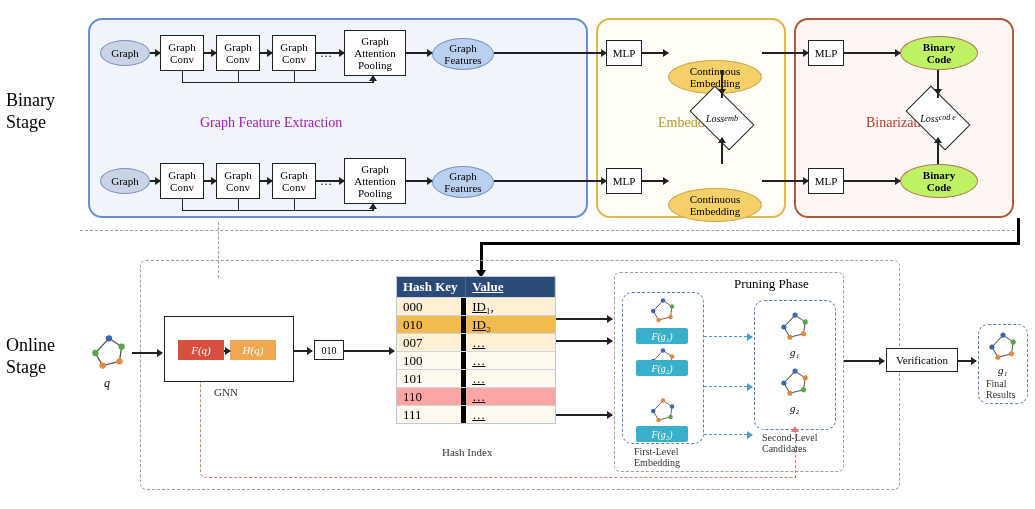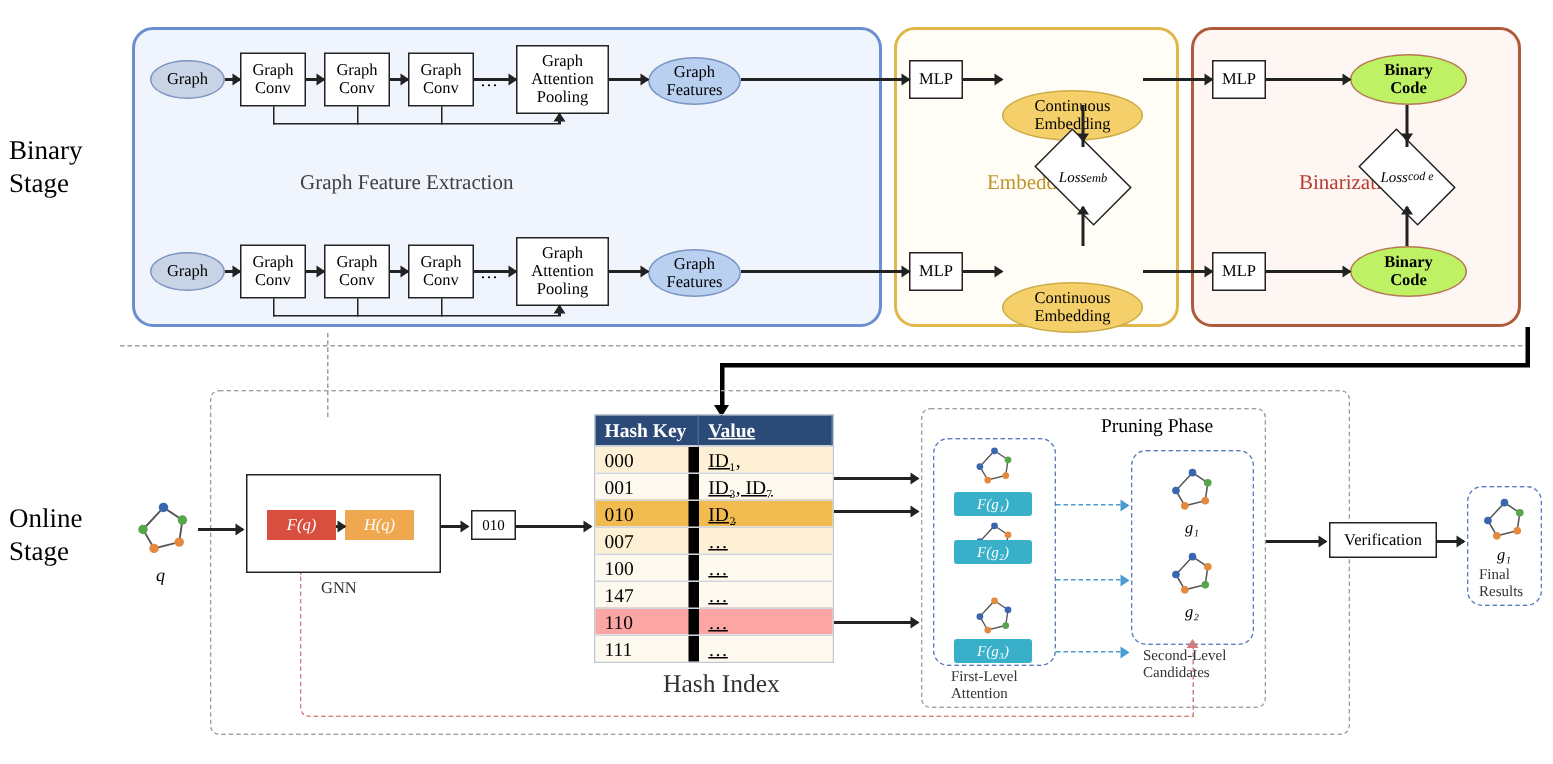--- a/index.html
+++ b/index.html
@@ -15,41 +15,41 @@
 .oval { position: absolute; border: 1px solid #7a94c2; border-radius: 50%; display: flex; align-items: center; justify-content: center; font-size: 11px; text-align: center; line-height: 1.1; padding: 2px 4px; }
 .oval-blue-grey { background: #c9d3e6; }
 .oval-blue-feat { background: #b9d0f0; }
 .oval-yellow { background: #f5d06a; border-color: #caa942; margin-top: 24px; }
 .oval-orange { background: #bef264; border-color: #b77750; font-weight: bold; }
 .box { position: absolute; border: 1px solid #222; background: #fff; display: flex; align-items: center; justify-content: center; font-size: 11px; text-align: center; line-height: 1.1; padding: 2px; }
 .diamond { position: absolute; width: 56px; height: 36px; }
 .diamond .shape { position: absolute; inset: 0; transform: rotate(45deg); border: 1px solid #222; background: #fff; }
 .diamond .lbl { position: absolute; inset: 0; display: flex; align-items: center; justify-content: center; font-style: italic; font-size: 10px; }
 .lbl-text { position: absolute; font-size: 14px; }
-.lbl-blue { color: #404040; }
+.lbl-blue { color: #a21caf; }
 .lbl-gold { color: #bf9530; }
 .lbl-red { color: #b53b2e; }
 .lbl-black { color: #000; }
 .gnn-box { position:absolute; border:1px solid #222; background:#fff; }
 .gnn-inner-red { position:absolute; background:#d94f3f; color:#fff; font-style:italic; font-size:11px; display:flex;align-items:center;justify-content:center;}
 .gnn-inner-orange { position:absolute; background:#f0a850; color:#fff; font-style:italic; font-size:11px; display:flex;align-items:center;justify-content:center;}
 .gnn-caption { position:absolute; font-size:11px; color:#333; }
 .hash-table { position:absolute; border:1px solid #c0c7d1; font-size:13px; }
 .hash-table .row { display:flex; height:18px; }
 .hash-table .row.header { background:#2b4a78; color:#fff; font-weight:bold; height:20px;}
 .hash-table .row.header .cell { border-right:1px solid #4a6a98; }
 .hash-table .cell { display:flex; align-items:center; padding:0 6px; }
-.hash-table .cell.key { width:70px; border-right:7px solid #000000; }
+.hash-table .cell.key { width:70px; border-right:5px solid #000000; }
 .hash-table .cell.val { width:90px;text-decoration:underline; }
 .hash-table .row.body { border-top:1px solid #d0d6de; }
 .shade0 { background:#fef9ee; }
 .shade1 { background:#fdf0d5; }
 .shade2 { background:#fca5a5; }
 .shade-strong { background:#f2bb50; }
-.hash-caption { position:absolute; font-size:17px; color:#333; }
+.hash-caption { position:absolute; font-size:11px; color:#333; }
 .candidates { position:absolute; border:1.5px dashed #5b7cc0; border-radius:10px; background:#fff; }
 .fg-item { position:absolute; background:#38b0c9; color:#fff; font-style:italic; font-size:10px; display:flex;align-items:center;justify-content:center; border-radius:2px;}
 .glyph { position:absolute; }
 .glyph svg { width:100%; height:100%; }
 .cand-caption { position:absolute; font-size:10px; color:#333; text-align:left; line-height:1.1;}
 .arrow { position:absolute; background:#222; height:1.5px; }
 .arrow::after { content:""; position:absolute; right:-1px; top:-3px; border-left:6px solid #222; border-top:4px solid transparent; border-bottom:4px solid transparent; }
 .arrow.vert { width:1.5px; height:auto; }
 .arrow.vert::after { right:-3px; top:auto; bottom:-1px; border-left:4px solid transparent; border-right:4px solid transparent; border-top:6px solid #222; }
 .arrow.up::after { right:-3px; top:-1px; bottom:auto; border-left:4px solid transparent; border-right:4px solid transparent; border-bottom:6px solid #222; border-top:none;}
@@ -211,38 +211,34 @@
 <div class="hash-table" style="left:396px; top:276px; width:160px;">
   <div class="row header">
     <div class="cell key">Hash Key</div>
     <div class="cell val">Value</div>
   </div>
   <div id="hash-rows">
       <div class="row body shade1">
         <div class="cell key">000</div>
         <div class="cell val">ID₁,</div>
       </div>
-      <div class="row body shade0">
-        <div class="cell key">001</div>
-        <div class="cell val">ID₃, ID₇</div>
-      </div>
       <div class="row body shade-strong">
         <div class="cell key">010</div>
         <div class="cell val">ID₂</div>
       </div>
       <div class="row body shade1">
         <div class="cell key">007</div>
         <div class="cell val">…</div>
       </div>
       <div class="row body shade0">
         <div class="cell key">100</div>
         <div class="cell val">…</div>
       </div>
       <div class="row body shade0">
-        <div class="cell key">147</div>
+        <div class="cell key">101</div>
         <div class="cell val">…</div>
       </div>
       <div class="row body shade2">
         <div class="cell key">110</div>
         <div class="cell val">…</div>
       </div>
       <div class="row body shade0">
         <div class="cell key">111</div>
         <div class="cell val">…</div>
       </div>
@@ -291,21 +287,21 @@
       </g>
       <circle cx="20" cy="6" r="3" fill="#e38a3e"></circle>
       <circle cx="32" cy="14" r="3" fill="#3a66b0"></circle>
       <circle cx="30" cy="28" r="3" fill="#58a64b"></circle>
       <circle cx="14" cy="32" r="3" fill="#e38a3e"></circle>
       <circle cx="7" cy="20" r="3" fill="#3a66b0"></circle>
     </svg>
 </div>
 <div class="fg-item" style="left:636px; top:426px; width:52px; height:16px;">F(g₃)</div>
 <div class="cand-caption" style="left:634px; top:446px; width:60px; white-space:pre;">First-Level
-Attention</div>
+Embedding</div>
 
 <div class="dashed-arrow" style="left:704px; top:336px; width:48px;"></div>
 <div class="dashed-arrow" style="left:704px; top:386px; width:48px;"></div>
 <div class="dashed-arrow" style="left:704px; top:434px; width:48px;"></div>
 
 <div class="candidates" style="left:754px; top:300px; width:82px; height:130px;"></div>
 <div class="glyph" style="left:778px; top:310px; width:34px; height:34px;">
   <svg viewBox="0 0 40 40">
       <g stroke="#555" stroke-width="1.2" fill="none">
         <path d="M20 6 L32 14 L30 28 L14 32 L7 20 Z"></path>

